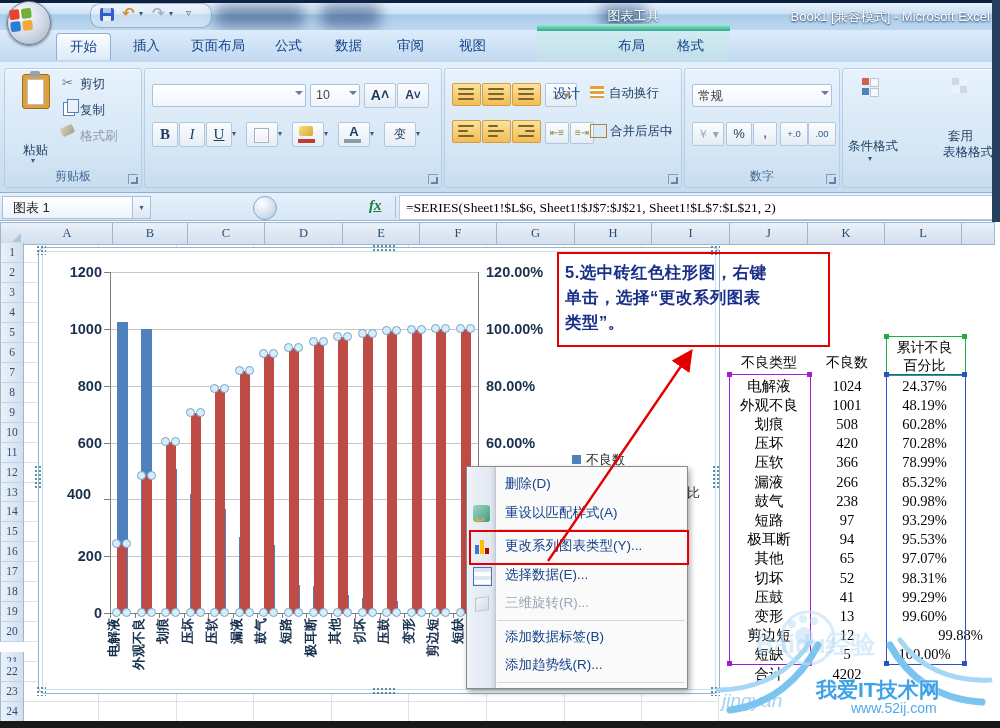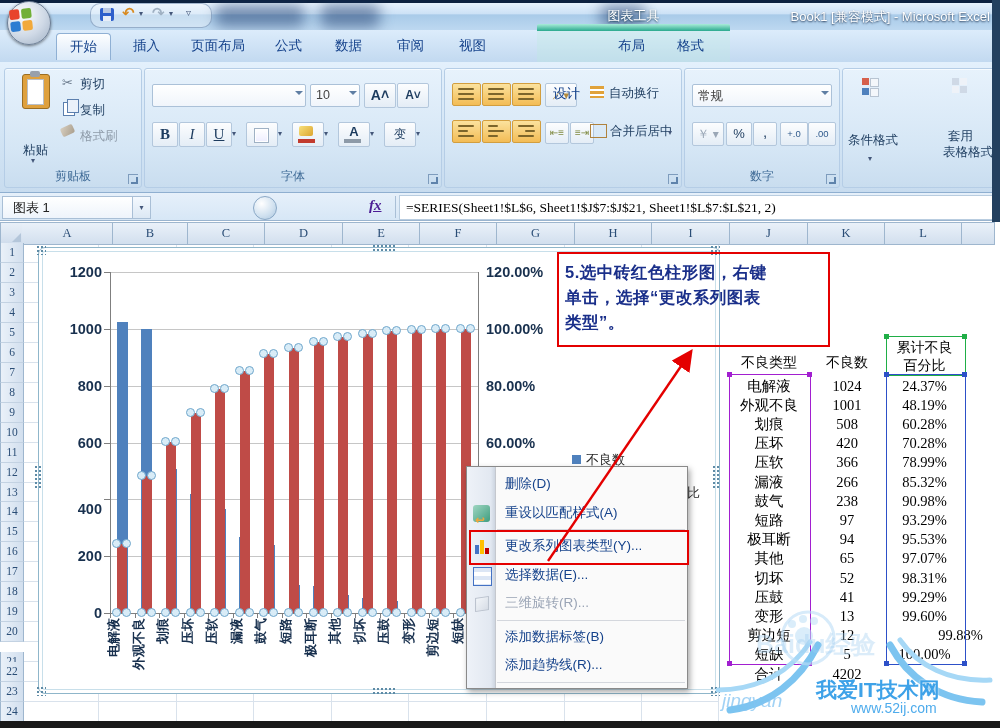--- a/index.html
+++ b/index.html
@@ -73,21 +73,21 @@
   
   .fbar{left:0;top:193px;width:1000px;height:27px;background:linear-gradient(#e6f0fa,#d7e7f6);
     border-bottom:1px solid #9ab4cf;}
   .namebox{left:2px;top:196px;width:128px;height:21px;background:linear-gradient(#fff,#eef4fb);
     border:1px solid #a9bfd6;font-size:13px;color:#222;line-height:21px;padding-left:10px;}
   .nb-dd{left:132px;top:196px;width:17px;height:21px;background:linear-gradient(#f4f9fe,#dce8f4);
     border:1px solid #a9bfd6;text-align:center;font-size:8px;color:#44577a;line-height:21px;}
   .fx-bubble{left:253px;top:196px;width:22px;height:22px;border-radius:50%;
     background:radial-gradient(circle at 35% 30%,#ffffff,#cfe0ef 60%,#a8c4dd);border:1px solid #8aa8c6;}
   .fx{left:369px;top:197px;font-family:"Liberation Serif",serif;font-style:italic;font-weight:bold;
-    font-size:15px;color:#4c1d95;text-decoration:underline;}
+    font-size:15px;color:#15803d;text-decoration:underline;}
   .fdivider{left:395px;top:196px;width:1px;height:22px;background:#a9bfd6;}
   .fformula{left:399px;top:195px;width:594px;height:23px;background:#fff;border:1px solid #b9cde0;
     font-family:"Liberation Serif","DejaVu Serif",serif;font-size:13.5px;color:#000;line-height:23px;
     padding-left:6px;white-space:nowrap;overflow:hidden;}
   
   .corner{left:0;top:222px;width:22px;height:21px;background:linear-gradient(#e9f0f8,#cfdcec);
     border:1px solid #9eb6ce;}
   .corner:after{content:"";position:absolute;right:2px;bottom:2px;border-left:9px solid transparent;
     border-bottom:9px solid #b4c6da;}
   .colhead{position:absolute;top:222px;height:21px;background:linear-gradient(#eaf1f9,#d2dfee);
@@ -192,21 +192,20 @@
   <div class="btn-txt" style="left:23px;top:142px">粘贴</div>
   <div class="abs mini-dd" style="left:31px;top:156px">▾</div>
   <div class="abs" style="left:62px;top:75px;font-size:13px;color:#6b7b8d">✂</div>
   <div class="btn-txt" style="left:80px;top:76px">剪切</div>
   <div class="abs ic-copy" style="left:63px;top:102px"></div>
   <div class="btn-txt" style="left:80px;top:102px">复制</div>
   <div class="abs" style="left:61px;top:126px;width:13px;height:9px;background:linear-gradient(135deg,#d8cfc0,#a99e8d);border-radius:2px;transform:rotate(-25deg)"></div>
   <div class="btn-txt" style="left:80px;top:128px;color:#8d9aa8">格式刷</div>
 
   <div class="grp" style="left:144px;width:296px">
-    <div class="grp-label">字体</div>
     <div class="launcher"></div>
   </div>
   <div class="combo" style="left:152px;top:84px;width:152px">
       <span class="dd"></span>
     </div>
   <div class="combo" style="left:310px;top:84px;width:48px">
     <span class="val">10</span>
       <span class="dd"></span>
     </div>
   <div class="sbtn" style="left:364px;top:83px;width:30px;height:23px;font-size:14px;line-height:23px;font-weight:bold">A˄</div>
@@ -288,21 +287,21 @@
   <div class="sbtn" style="left:780px;top:122px;width:26px;height:22px;font-size:9.5px;line-height:22px;color:#2f5a8c"><span>+.0</span></div>
   <div class="sbtn" style="left:808px;top:122px;width:26px;height:22px;font-size:9.5px;line-height:22px;color:#2f5a8c"><span>.00</span></div>
 
   <div class="grp" style="left:842px;width:156px"></div>
   <div class="abs grid-ic" style="left:862px;top:78px">
     <span style="background:#d6604d"></span>
       <span style="background:#f4f7fb;border:1px solid #b8c4d2"></span>
     <span style="background:#4f81bd"></span>
       <span style="background:#f4f7fb;border:1px solid #b8c4d2"></span>
     </div>
-  <div class="btn-txt" style="left:848px;top:132px">条件格式</div>
+  <div class="btn-txt" style="left:848px;top:138px">条件格式</div>
   <div class="abs mini-dd" style="left:868px;top:154px">▾</div>
   <div class="abs grid-ic" style="left:952px;top:78px">
     <span style="background:#cfd9e6"></span>
       <span style="background:#eef2f8"></span>
     <span style="background:#eef2f8"></span>
       <span style="background:#cfd9e6"></span>
     </div>
   <div class="btn-txt" style="left:948px;top:128px">套用</div>
   <div class="btn-txt" style="left:943px;top:144px">表格格式</div>
 
@@ -495,21 +494,21 @@
     <div class="rowhead" style="top: 702.08px; height: 18.96px; line-height: 18.96px;">24</div>
     <div class="gl" style="left: 110px; top: 613px; width: 368px;"></div>
     <div class="ylab" style="left: 56px; top: 605px;">0</div>
     <div class="y2lab" style="left: 486px; top: 605px;">0.00%</div>
     <div class="axis" style="left: 104px; top: 613px; width: 6px; height: 1px;"></div>
     <div class="gl" style="left: 110px; top: 556.167px; width: 368px;"></div>
     <div class="ylab" style="left: 56px; top: 548.167px;">200</div>
     <div class="y2lab" style="left: 486px; top: 548.167px;">20.00%</div>
     <div class="axis" style="left: 104px; top: 556.167px; width: 6px; height: 1px;"></div>
     <div class="gl" style="left: 110px; top: 499.333px; width: 368px;"></div>
-    <div class="ylab" style="left: 56px; top: 501px;">400</div>
+    <div class="ylab" style="left: 56px; top: 486px; text-align: center;">400</div>
     <div class="y2lab" style="left: 486px; top: 491.333px;">40.00%</div>
     <div class="axis" style="left: 104px; top: 499.333px; width: 6px; height: 1px;"></div>
     <div class="gl" style="left: 110px; top: 442.5px; width: 368px;"></div>
     <div class="ylab" style="left: 56px; top: 434.5px;">600</div>
     <div class="y2lab" style="left: 486px; top: 434.5px;">60.00%</div>
     <div class="axis" style="left: 104px; top: 442.5px; width: 6px; height: 1px;"></div>
     <div class="gl" style="left: 110px; top: 385.667px; width: 368px;"></div>
     <div class="ylab" style="left: 56px; top: 377.667px;">800</div>
     <div class="y2lab" style="left: 486px; top: 377.667px;">80.00%</div>
     <div class="axis" style="left: 104px; top: 385.667px; width: 6px; height: 1px;"></div>

